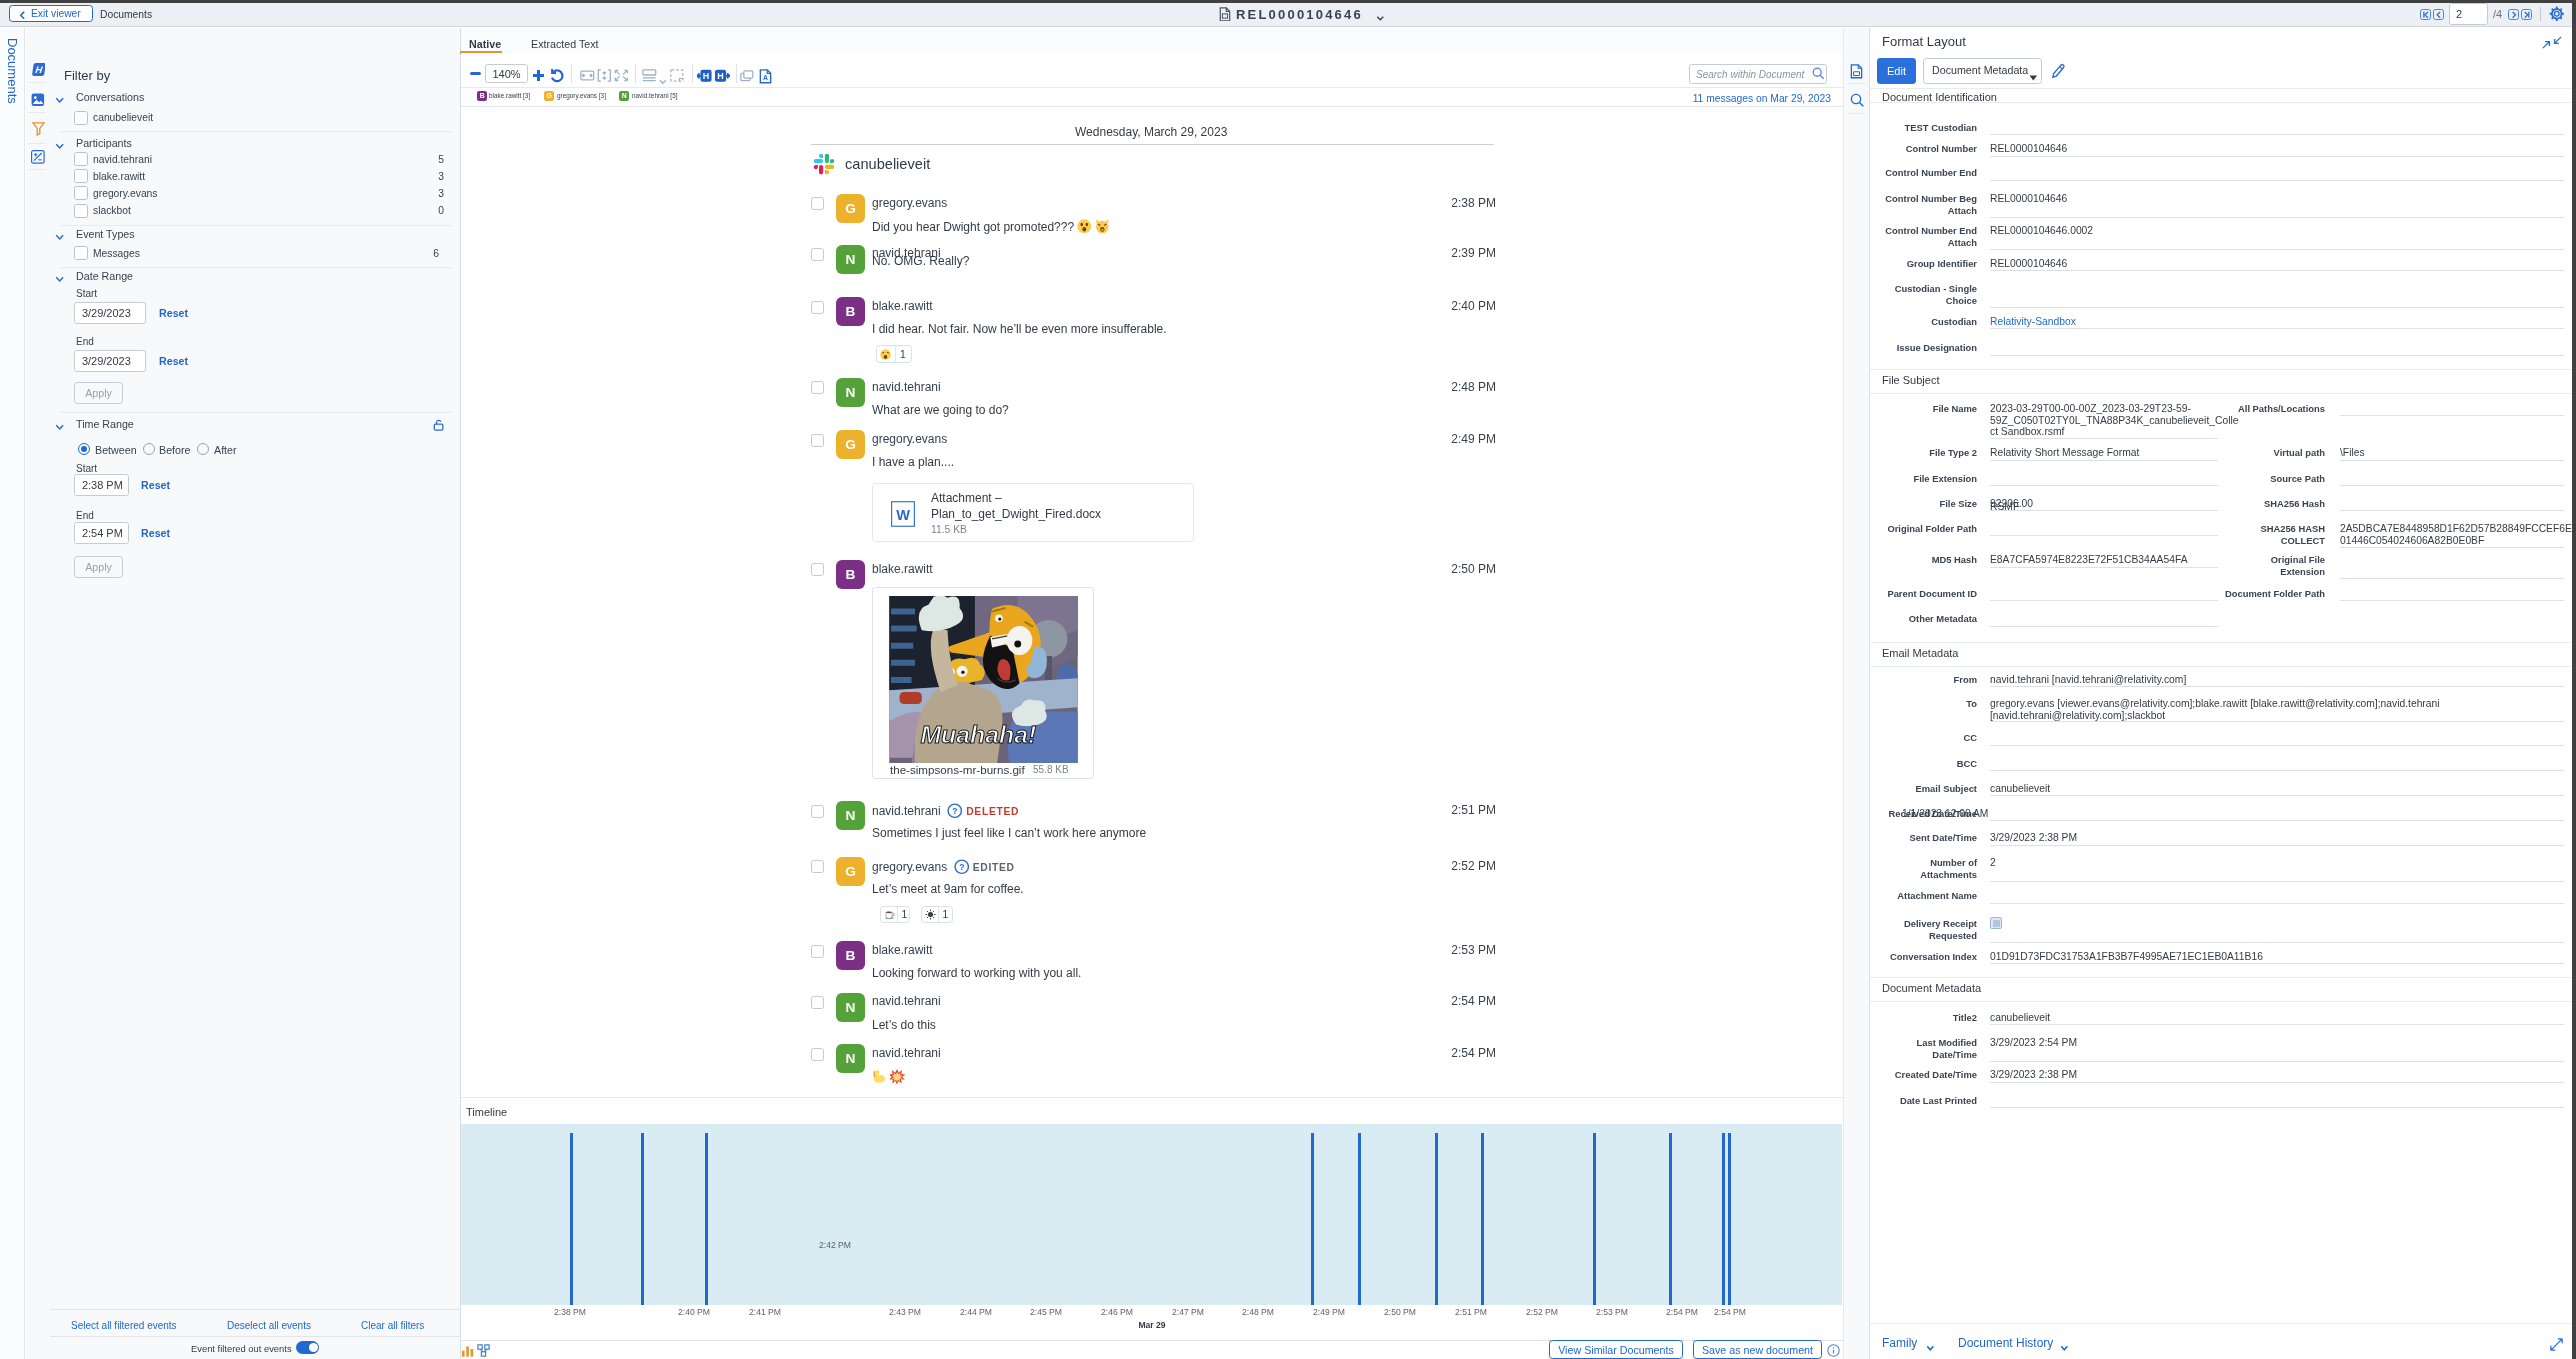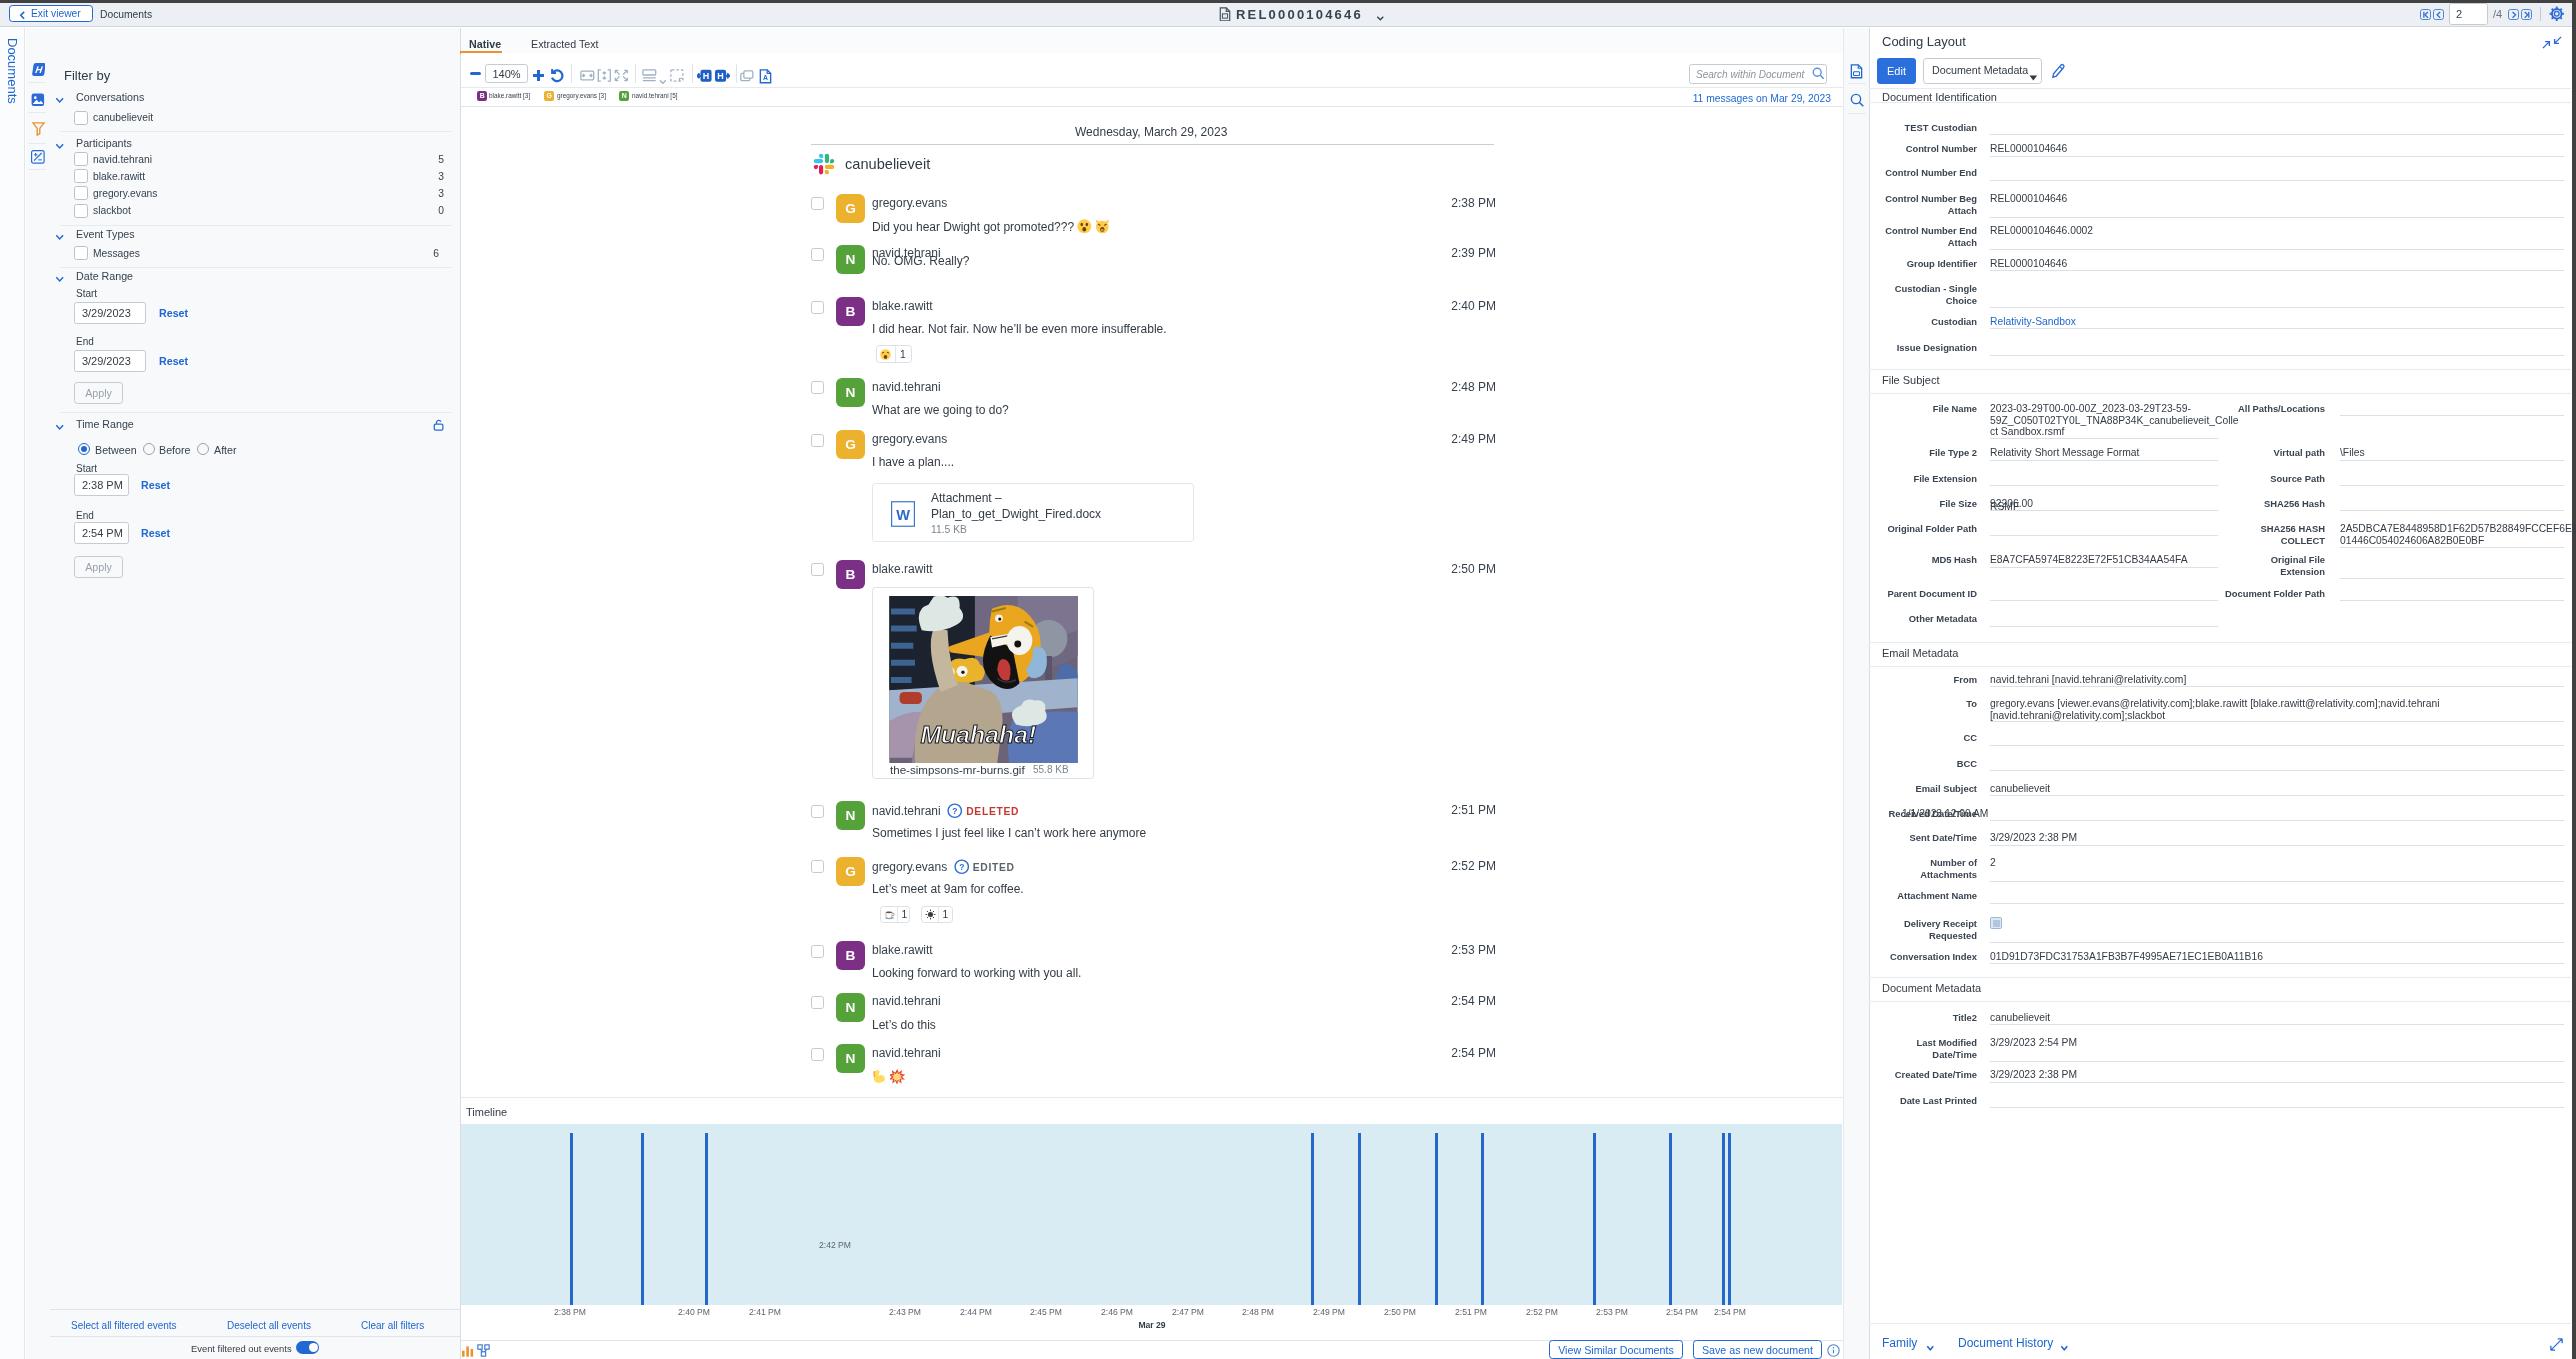--- a/index.html
+++ b/index.html
@@ -481,21 +481,21 @@
       <path d="M3.5 6 L7 9 M11.5 6 L8.5 9" stroke="#3a77cc" stroke-width="1.2"></path>
     </svg></div>
 <div class="a" style="left:1549px;top:1340px;width:134px;height:19px;border:0.9px solid #2268d2;border-radius:3.4px;background:#fff;font-size:10.7px;color:#2268d2;display:flex;align-items:center;justify-content:center">View Similar Documents</div>
 <div class="a" style="left:1693px;top:1340px;width:129px;height:19px;border:0.9px solid #2268d2;border-radius:3.4px;background:#fff;font-size:10.7px;color:#2268d2;display:flex;align-items:center;justify-content:center">Save as new document</div>
 <div class="a" style="left:1827px;top:1344px"><svg width="13" height="13" viewBox="0 0 16 16">
       <circle cx="8" cy="8" r="7" fill="none" stroke="#4a83d4" stroke-width="1.3"></circle>
       <path d="M8 7 v4.5" stroke="#4a83d4" stroke-width="1.5"></path>
       <circle cx="8" cy="4.6" r="0.9" fill="#4a83d4"></circle>
     </svg></div>
 <div class="a" style="left:1869px;top:27.5px;width:702px;height:1332px;background:#fff;border-left:0.9px solid #d9dde3"></div>
-<div class="a" style="left:1882px;top:34px;font-size:13px;color:#2f3b47">Coding Layout</div>
+<div class="a" style="left:1882px;top:34px;font-size:13px;color:#2f3b47">Format Layout</div>
 <div class="a" style="left:2542px;top:36px"><svg width="20" height="13" viewBox="0 0 23 15">
       <path d="M22 1 L14.5 8.5 M14.5 3.5 v5 h5" stroke="#2b6bd8" stroke-width="1.6" fill="none"></path>
       <path d="M1 14 L8.5 6.5 M8.5 11.5 v-5 h-5" stroke="#2b6bd8" stroke-width="1.6" fill="none" transform="translate(0,0)"></path>
     </svg></div>
 <div class="a" style="left:1877px;top:58px;width:39px;height:26px;background:#2a6fdb;border-radius:3.4px;color:#fff;font-size:11px;display:flex;align-items:center;justify-content:center">Edit</div>
 <div class="a" style="left:1923px;top:58px;width:119px;height:26px;background:#fff;border:0.9px solid #c6cbd2;border-radius:3.4px"></div>
 <div class="a" style="left:1932px;top:64px;font-size:10.7px;color:#333b44">Document Metadata</div>
 <div class="a" style="left:2029px;top:69px"><svg width="8.6" height="6" viewBox="0 0 10 7">
       <path d="M0.5 0.5 L5 6.5 L9.5 0.5 Z" fill="#333b44"></path>
     </svg></div>

